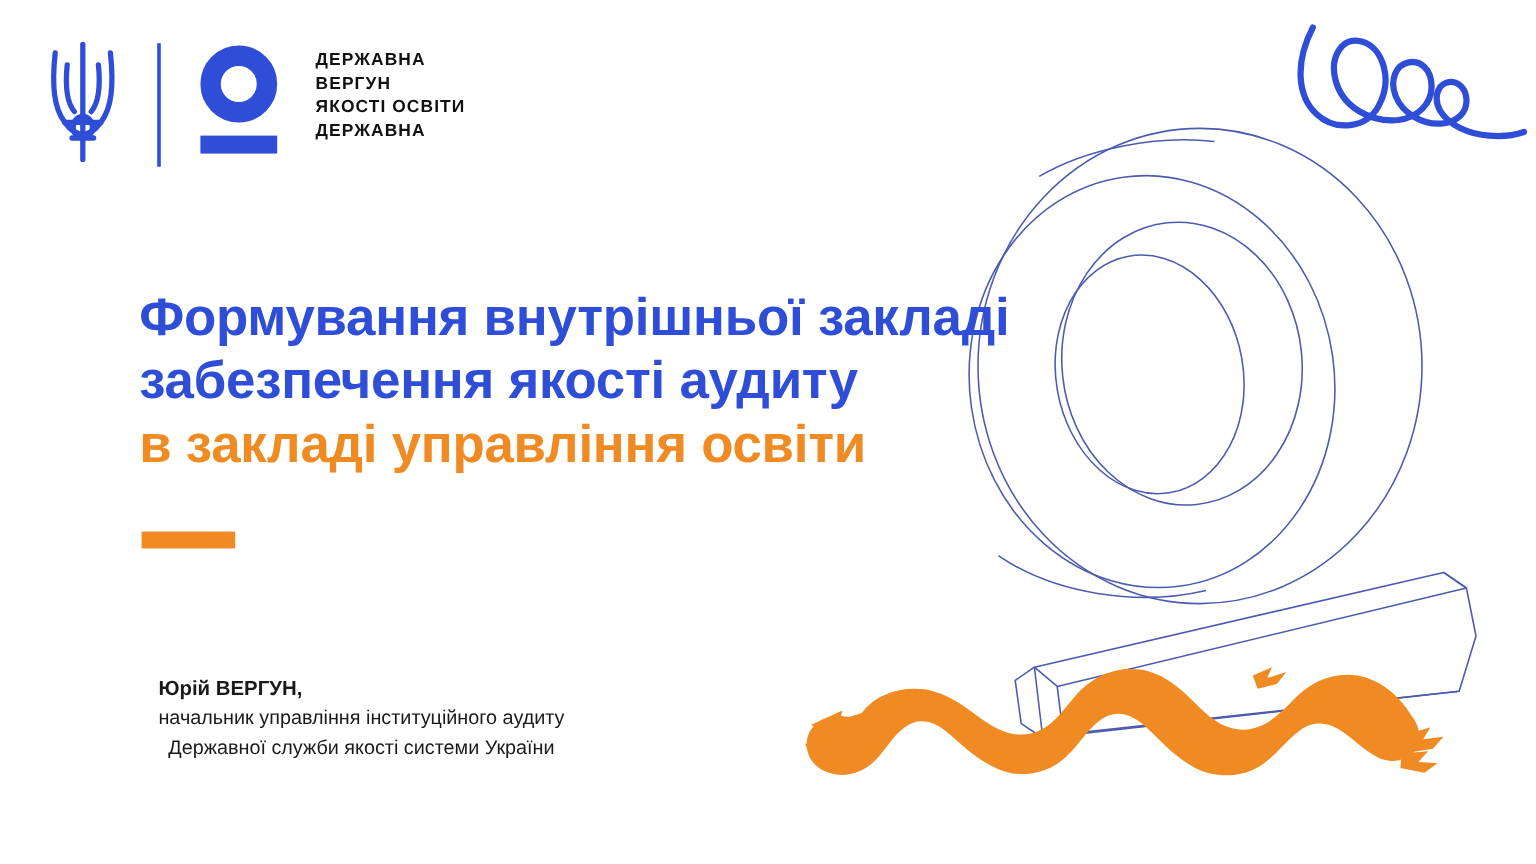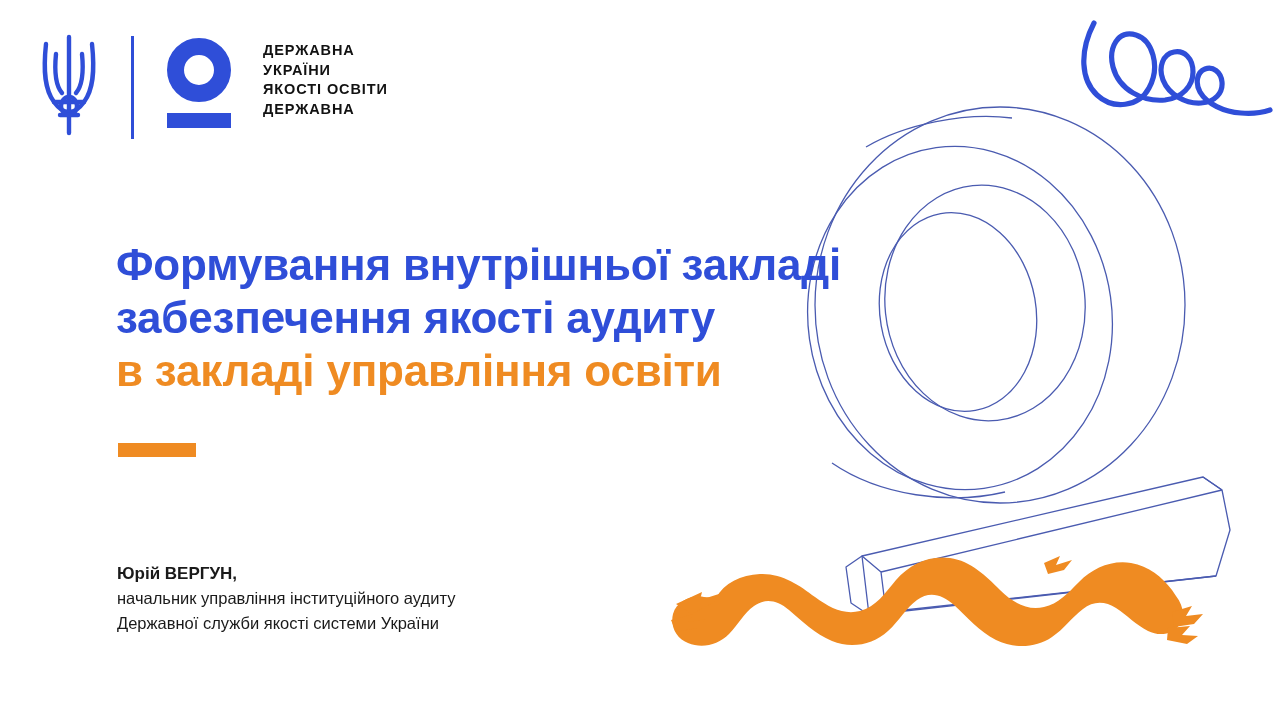--- a/index.html
+++ b/index.html
@@ -111,36 +111,37 @@
     top: 443px;
     width: 78px;
     height: 14px;
     background: #ef8b22;
     z-index: 4;
   }
 
   
   #author-block {
     position: absolute;
-    left: 117px;
+    left: 132px;
     top: 561px;
     z-index: 4;
     color: #1a1a1a;
   }
   #author-name {
     font-size: 17px;
     font-weight: 700;
     line-height: 25px;
     white-space: nowrap;
   }
   .author-role {
     font-size: 16.5px;
     font-weight: 400;
     line-height: 25px;
     white-space: nowrap;
+    text-align: center;
   }
 </style>
 </head>
 <body>
 
 <div id="slide">
 
   <svg id="art" viewBox="0 0 1280 720">
 
     <g fill="none" stroke="#4a5bb0" stroke-width="1.3">
@@ -234,21 +235,21 @@
 
     <div id="logo-divider"></div>
 
     <div id="dsqo-mark">
       <div id="dsqo-ring"></div>
       <div id="dsqo-bar"></div>
     </div>
 
     <div id="logo-text">
       <div>ДЕРЖАВНА</div>
-      <div>УКРАЇНИ</div>
+      <div>ВЕРГУН</div>
       <div>ЯКОСТІ ОСВІТИ</div>
       <div>ДЕРЖАВНА</div>
     </div>
   </div>
 
   <div id="title-block">
     <div class="title-line title-blue">Формування внутрішньої закладі</div>
     <div class="title-line title-blue">забезпечення якості аудиту</div>
     <div class="title-line title-orange">в закладі управління освіти</div>
   </div>

